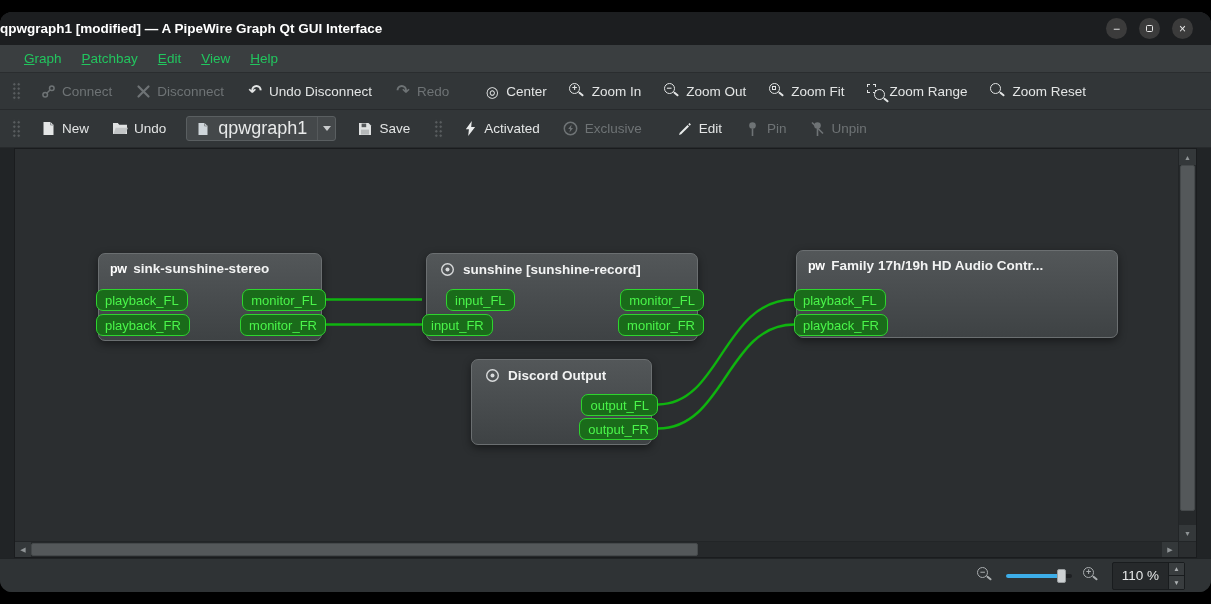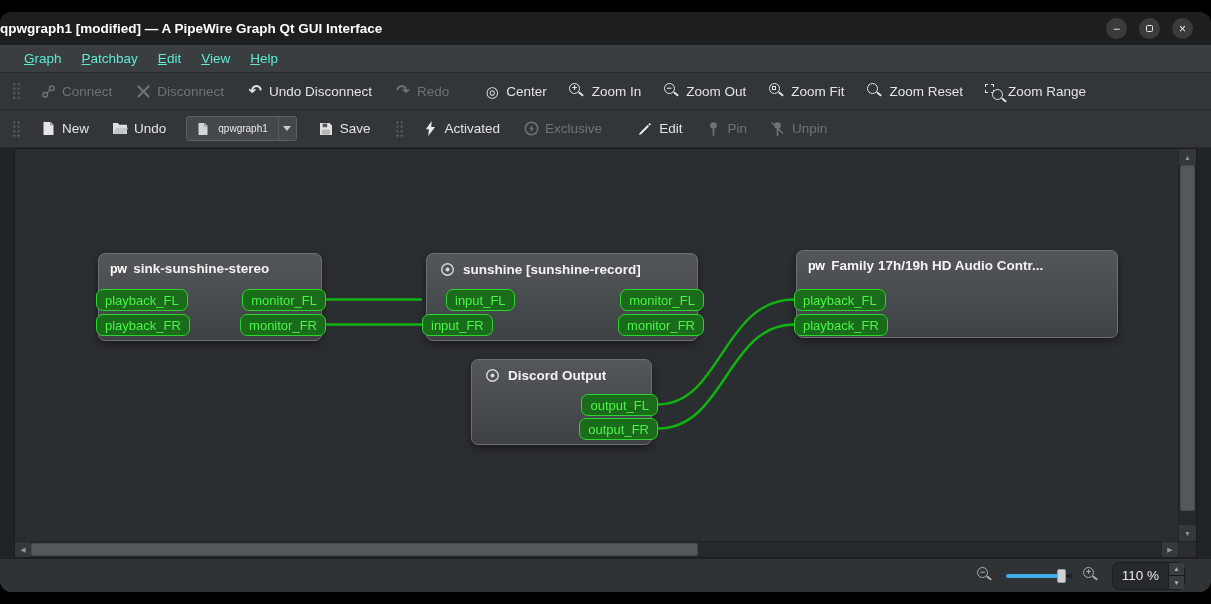--- a/index.html
+++ b/index.html
@@ -14,41 +14,41 @@
     display:flex; flex-direction:column;
   }
   
   .titlebar { flex:0 0 33px; background:#1c1e20; display:flex; align-items:center; justify-content:flex-start; position:relative; }
   .title { font-size:13.5px; font-weight:bold; color:#ffffff; }
   .win-controls { position:absolute; right:18px; top:6px; display:flex; gap:12px; }
   .wbtn { width:21px; height:21px; border-radius:50%; background:#3b3b3b; color:#e8e8e8; display:flex; align-items:center; justify-content:center; font-size:12px; line-height:1; }
   .wbtn .sq { width:7px; height:7px; border:1.2px solid #e8e8e8; border-radius:1.5px; }
   
   .menubar { flex:0 0 28px; background:#3a3e40; border-bottom:1px solid #2a2d2f; display:flex; align-items:stretch; padding-left:14px; }
-  .menu-item { display:flex; align-items:center; padding:0 10px; color:#5eead4; font-size:13.5px; }
+  .menu-item { display:flex; align-items:center; padding:0 10px; color:#22c55e; font-size:13.5px; }
   u { text-decoration:underline; }
   
   .toolbar { background:#323638; border-bottom:1px solid #272a2c; display:flex; align-items:center; padding-left:10px; gap:2px; }
   .tb1 { flex:0 0 37px; }
   .tb2 { flex:0 0 38px; }
   .handle { width:9px; height:20px; margin:0 6px 0 2px;
     background-image:radial-gradient(circle,#5c6062 1px,transparent 1.3px);
     background-size:4.5px 4.5px; background-position:0 1px; }
   .tbtn { display:flex; align-items:center; gap:5px; padding:0 10px; height:28px; color:#e3e5e5; font-size:13.5px; border-radius:3px; white-space:nowrap; }
   .tbtn.disabled { color:#6e7375; }
   .icon { width:18px; height:17px; display:flex; align-items:center; justify-content:center; position:relative; flex:0 0 auto; }
   .glyph { font-size:16px; font-weight:bold; line-height:1; }
   .mag { width:11px; height:11px; border:1.8px solid currentColor; border-radius:50%; display:flex; align-items:center; justify-content:center; position:relative; margin:-3px 3px 3px -3px; }
   .mag::after { content:""; position:absolute; width:6px; height:2px; background:currentColor; right:-5px; bottom:-2px; transform:rotate(40deg); border-radius:1px; }
   .mag .mark { font-size:9px; font-weight:bold; line-height:1; }
   .fitbox { width:4px; height:4px; border:1px solid currentColor; }
   .icon.range .rangebox { position:absolute; left:0; top:1px; width:9px; height:9px; border:1.1px dashed currentColor; }
   .icon.range .mag { position:absolute; right:0px; bottom:0px; margin:0; background:#323638; }
   .combo { display:flex; align-items:center; height:25px; background:#44484a; border:1px solid #5a5f61; border-radius:3px; margin:0 8px; padding-left:7px; gap:6px; }
-  .combo .val { color:#e8eaea; font-size:10px; padding-right:4px; }
+  .combo .val { color:#e8eaea; font-size:18px; padding-right:4px; }
   .combo .arrow-box { width:18px; align-self:stretch; border-left:1px solid #55595b; display:flex; align-items:center; justify-content:center; }
   .tri-down { width:0; height:0; border-left:4px solid transparent; border-right:4px solid transparent; border-top:5px solid #c9cccd; }
   .gap-l { margin-left:12px; }
   
   .central { flex:1; background:#212426; padding:0 14px; }
   .frame { width:100%; height:100%; border:1px solid #1a1c1e; display:grid; grid-template-columns:1fr 18px; grid-template-rows:1fr 16px; }
   .canvas { position:relative; background:#2b2e30; overflow:hidden; }
   .node { position:absolute; background:linear-gradient(180deg,#535759,#3e4244); border:1px solid #6b6f71; border-radius:7px; box-shadow:0 3px 9px rgba(0,0,0,.45); z-index:1; }
   .node-head { display:flex; align-items:center; gap:7px; padding:7px 11px; }
   .pw-icon { font-size:12.5px; font-weight:bold; color:#ffffff; letter-spacing:-0.5px; }
@@ -66,21 +66,21 @@
   .h-thumb { position:absolute; left:0; top:1px; bottom:1px; width:59%; background:#54585a; border:1px solid #45494b; border-radius:2px; }
   .v-track { flex:1; position:relative; background:#26292b; }
   .v-thumb { position:absolute; top:0; left:1px; right:1px; height:96%; background:#54585a; border:1px solid #45494b; border-radius:2px; }
   
   .statusbar { flex:0 0 34px; background:#2f3335; border-top:1px solid #202325; display:flex; align-items:center; justify-content:flex-end; gap:11px; padding-right:26px; }
   .s-mag { color:#a9adaf; }
   .slider { position:relative; width:66px; height:16px; display:flex; align-items:center; }
   .slider .track { width:100%; height:4px; background:#1e2123; border-radius:2px; overflow:hidden; }
   .slider .fill { width:84%; height:100%; background:#3daee9; }
   .slider .shandle { position:absolute; left:calc(84% - 4px); top:1px; width:9px; height:14px; background:#cdd1d3; border:1px solid #9a9ea0; border-radius:2px; }
-  .spinbox { display:flex; align-items:stretch; height:28px; background:#26292b; border:1px solid #191c1e; border-radius:8px;text-align:right; }
+  .spinbox { display:flex; align-items:stretch; height:28px; background:#26292b; border:1px solid #191c1e; border-radius:2px;text-align:right; }
   .spin-value { display:flex; align-items:center; padding:0 9px; color:#e6e8e8; font-size:13.5px; }
   .spin-btns { display:flex; flex-direction:column; border-left:1px solid #191c1e; width:16px; }
   .spin-btn { flex:1; display:flex; align-items:center; justify-content:center; color:#aeb2b4; font-size:6.5px; background:#393d3f; }
   .spin-btn + .spin-btn { border-top:1px solid #191c1e; }
 </style>
 </head>
 <body>
 
 <div class="window">
 
@@ -182,32 +182,32 @@
     <div class="tbtn">
       <span class="icon">
           <span class="mag">
             <span class="fitbox"></span>
           </span>
         </span>
       <span>Zoom Fit</span>
     </div>
 
     <div class="tbtn">
-      <span class="icon">
-          <span class="mag"></span>
-        </span>
-      <span>Zoom Reset</span>
-    </div>
-
-    <div class="tbtn">
       <span class="icon range">
           <span class="rangebox"></span>
           <span class="mag"></span>
         </span>
       <span>Zoom Range</span>
+    </div>
+
+    <div class="tbtn">
+      <span class="icon">
+          <span class="mag"></span>
+        </span>
+      <span>Zoom Reset</span>
     </div>
   </div>
 
   <div class="toolbar tb2">
     <div class="handle"></div>
 
     <div class="tbtn">
       <span class="icon">
         <svg width="13" height="15" viewBox="0 0 13 15">
             <path d="M1.5 1h7l3 3v10h-10z" fill="#e4e6e6"></path>

